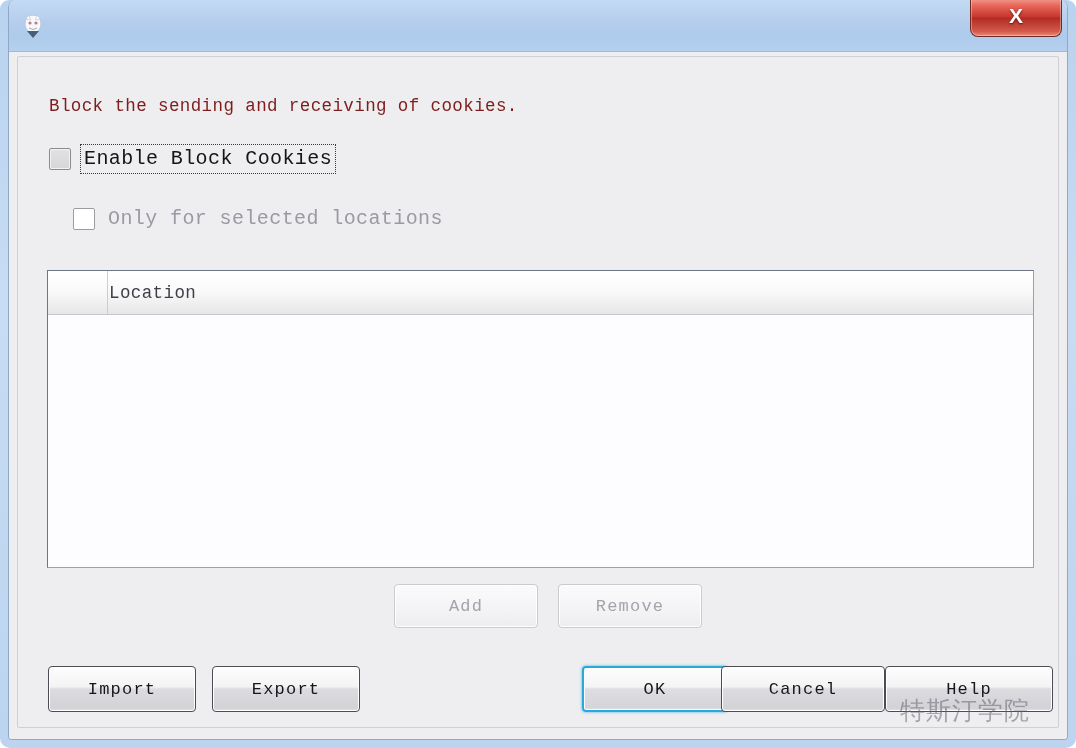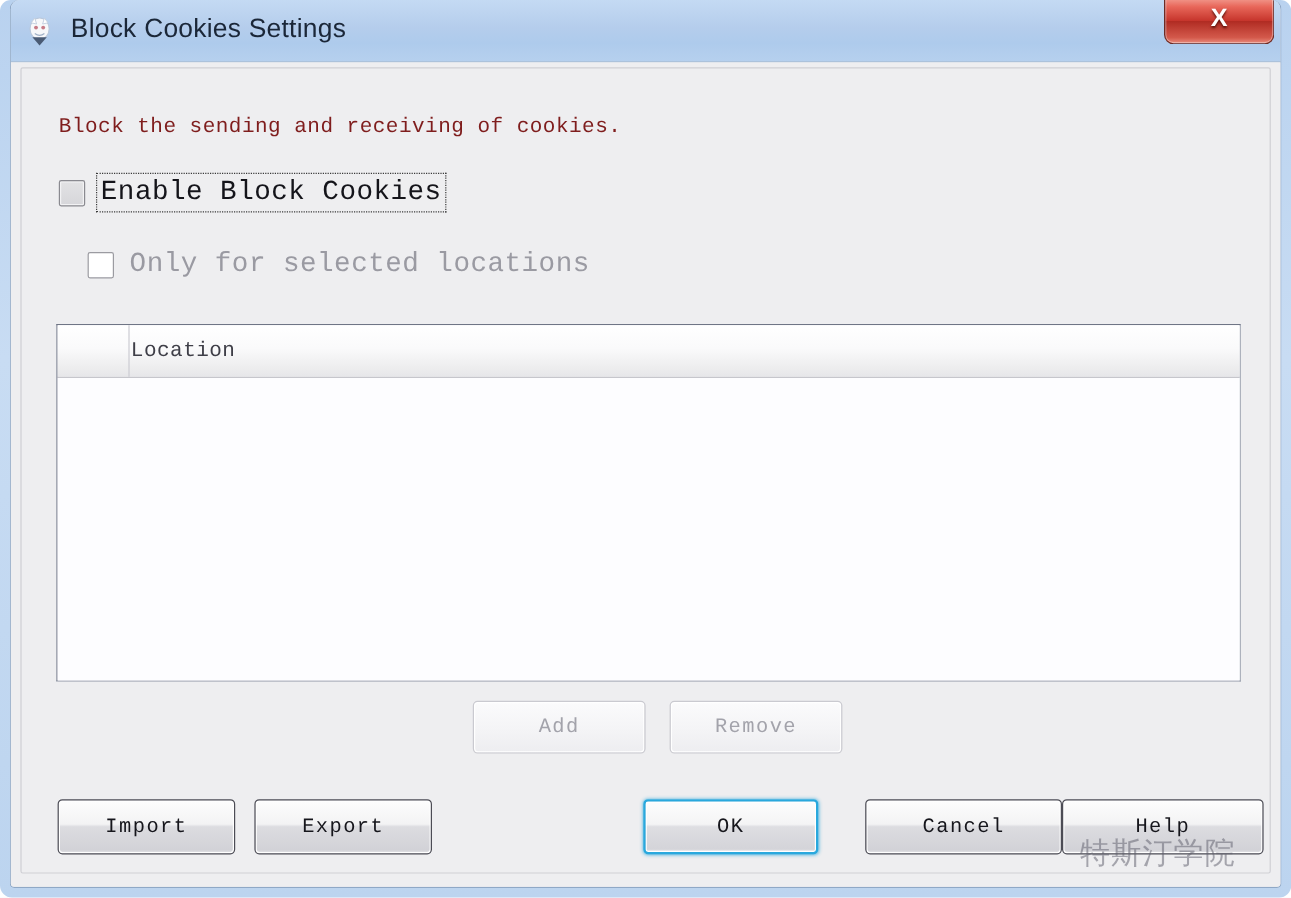--- a/index.html
+++ b/index.html
@@ -143,21 +143,21 @@
     background: linear-gradient(180deg,#e2e2e4 0%, #d6d6da 100%);
     border-color: #8a8a90;
     box-shadow: inset 0 0 0 1px #f2f2f4;
   }
   .cbox.plain {
     background: #ffffff;
     border-color: #9b9ba1;
   }
 
   .cb-label {
-    font-size: 23px;
+    font-size: 20px;
     letter-spacing: 0.4px;
     white-space: nowrap;
     margin-left: 9px;
     padding: 2px 3px 3px 3px;
   }
   .cb-label.enabled-label {
     color: #14141a;
     border: 1px dotted #3a3a3a;
   }
   .cb-label.disabled-label {
@@ -234,21 +234,21 @@
     background: linear-gradient(180deg,#fdfdfd 0%, #f4f4f5 45%, #dedee2 50%, #d4d4d9 94%, #e9e9ec 100%);
     border: 2px solid #29a8dd;
     color: #16161c;
     box-shadow: inset 0 0 0 1px #ffffff, 0 0 3px rgba(41,168,221,0.85);
   }
 
   #btn-add      { left: 376px; top: 527px; width: 144px; height: 44px; }
   #btn-remove   { left: 540px; top: 527px; width: 144px; height: 44px; }
   #btn-import   { left: 30px;  top: 609px; width: 148px; height: 46px; }
   #btn-export   { left: 194px; top: 609px; width: 148px; height: 46px; }
-  #btn-ok       { left: 518px; top: 609px; width: 146px; height: 46px; }
+  #btn-ok       { left: 564px; top: 609px; width: 146px; height: 46px; }
   #btn-cancel   { left: 703px; top: 609px; width: 164px; height: 46px; }
   #btn-help     { left: 867px; top: 609px; width: 168px; height: 46px; }
 
   
   #watermark {
     position: absolute;
     left: 900px; top: 694px;
     font-family: "DejaVu Sans", sans-serif;
     font-size: 25px;
     color: rgba(95,95,110,0.52);
@@ -271,21 +271,20 @@
           <ellipse cx="14" cy="13" rx="8" ry="9" fill="#f7f8fa" stroke="#b9c8dc" stroke-width="1"></ellipse>
           <path d="M7 8 L10 4 L11.5 9 Z" fill="#ffffff" stroke="#c3cfdf" stroke-width="0.8"></path>
           <path d="M21 8 L18 4 L16.5 9 Z" fill="#ffffff" stroke="#c3cfdf" stroke-width="0.8"></path>
           <circle cx="11" cy="12" r="1.6" fill="#c77b86"></circle>
           <circle cx="17" cy="12" r="1.6" fill="#c77b86"></circle>
           <path d="M8 20 L14 27 L20 20 Z" fill="#4a5b74"></path>
           <path d="M10 17 Q14 20 18 17" stroke="#9fb0c6" stroke-width="1" fill="none"></path>
         </svg>
       </span>
 
-      <span id="title-text">Block Cookies Settings</span>
 
       <div id="close-button">
         <span class="x-glyph">X</span>
       </div>
     </div>
 
     <div id="client-area">
       <div id="content-panel">
 
         <div id="description-text" class="mono">Block the sending and receiving of cookies.</div>

